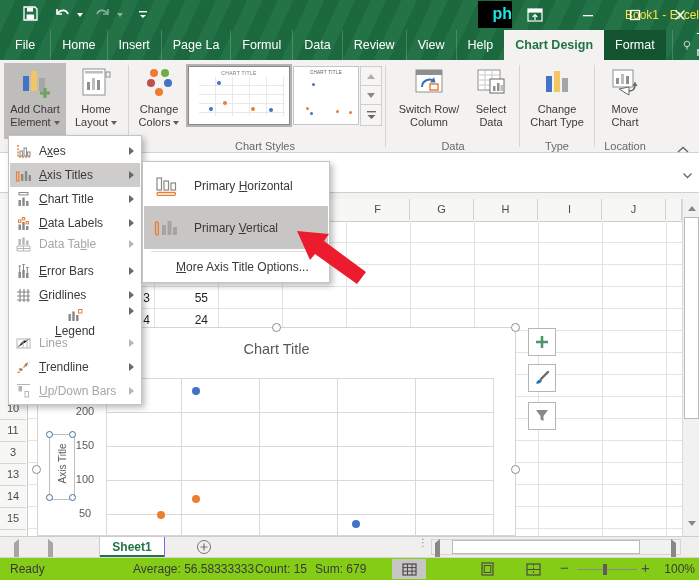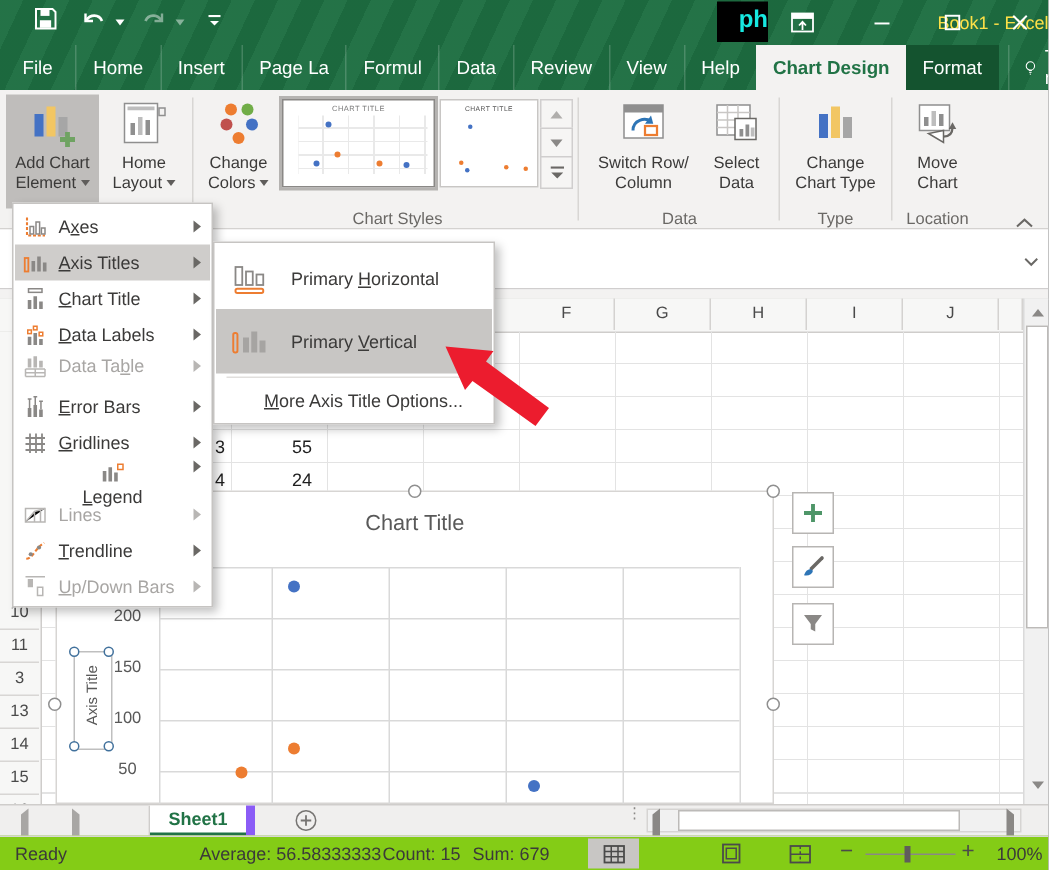--- a/index.html
+++ b/index.html
@@ -63,21 +63,21 @@
   
   #vscroll{position:absolute;left:682px;top:199px;width:17px;height:337px;background:#f1f1f1;border-left:1px solid #dadada;box-sizing:border-box;}
   .sbtn{position:absolute;left:1px;width:15px;height:16px;display:flex;align-items:center;justify-content:center;}
   .tri-up{width:0;height:0;border-left:4px solid transparent;border-right:4px solid transparent;border-bottom:5px solid #8a8886;}
   .tri-dn{width:0;height:0;border-left:4px solid transparent;border-right:4px solid transparent;border-top:5px solid #8a8886;}
   .tri-l{width:0;height:0;border-top:4px solid transparent;border-bottom:4px solid transparent;border-right:5px solid #8a8886;}
   .tri-r{width:0;height:0;border-top:4px solid transparent;border-bottom:4px solid transparent;border-left:5px solid #8a8886;}
   #vthumb{position:absolute;left:1px;top:18px;width:15px;height:202px;background:#fff;border:1px solid #bcbab8;box-sizing:border-box;}
   
   #tabbar{position:absolute;left:0;top:536px;width:699px;height:21px;background:#f0efee;border-top:1px solid #cfcdcb;box-sizing:border-box;}
-  #sheettab{position:absolute;left:99px;top:0;width:64px;height:20px;background:#fff;border-left:1px solid #cfcdcb;border-right:6px solid #8b5cf6;text-align:center;}
+  #sheettab{position:absolute;left:99px;top:0;width:64px;height:20px;background:#fff;border-left:1px solid #cfcdcb;border-right:1px solid #8b5cf6;text-align:center;}
   #sheettab b{font-size:12px;color:#217346;line-height:19px;}
   #sheettab:after{content:"";position:absolute;left:0;right:0;bottom:0;height:2px;background:#217346;}
   #hscroll{position:absolute;left:431px;top:2px;width:250px;height:16px;background:#f1f1f1;border:1px solid #d6d4d2;box-sizing:border-box;}
   #hthumb{position:absolute;left:20px;top:0;width:188px;height:14px;background:#fff;border:1px solid #bcbab8;box-sizing:border-box;}
   #statusbar{position:absolute;left:0;top:557px;width:699px;height:23px;background:#84cc16;border-top:1px solid #d8d6d4;box-sizing:border-box;font-size:12px;color:#3b3a39;}
   .stat{position:absolute;top:3px;line-height:17px;}
   .viewbtn{position:absolute;top:1px;width:34px;height:20px;display:flex;align-items:center;justify-content:center;}
   .viewbtn.active{background:#c8c6c4;}
   
   #menu{position:absolute;left:8px;top:135px;width:134px;height:270px;background:#fff;border:1px solid #c6c4c2;box-shadow:3px 3px 6px rgba(0,0,0,.25);z-index:20;box-sizing:border-box;}

